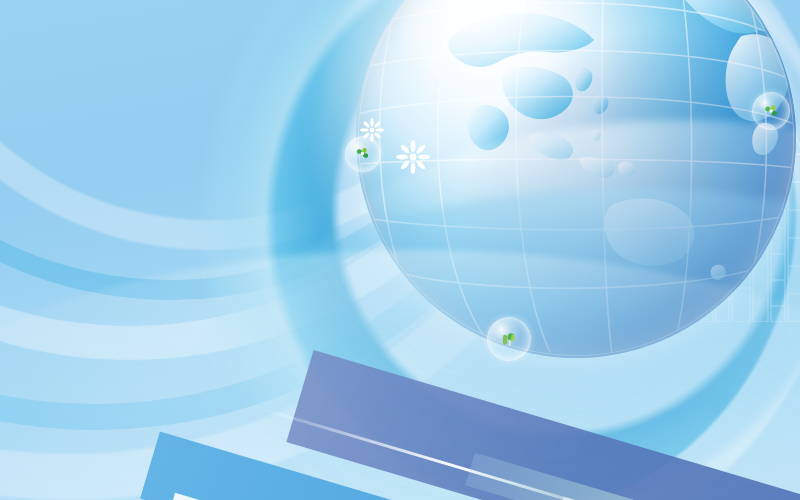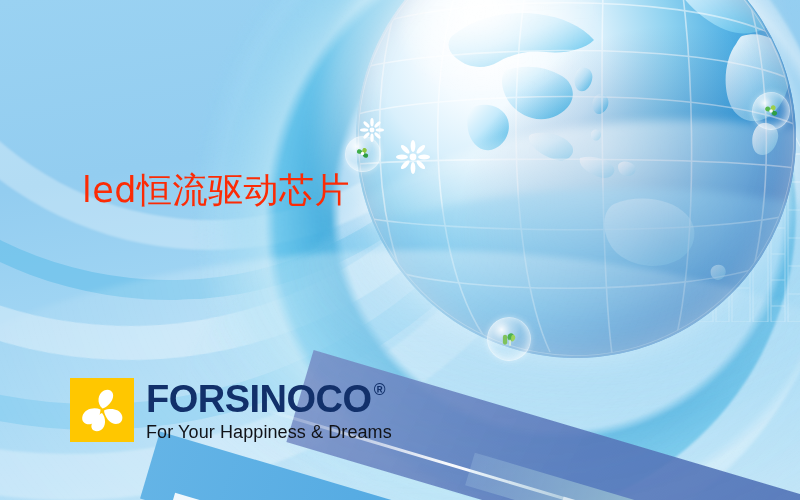--- a/index.html
+++ b/index.html
@@ -468,40 +468,16 @@
   <div class="layer">
     <div class="ribbon" id="rb-deep"></div>
     <div class="ribbon" id="rb-hair1"></div>
     <div class="ribbon" id="rb-blue"></div>
     <div class="ribbon" id="rb-steel"></div>
     <div class="ribbon" id="rb-white"></div>
     <div class="ribbon" id="rb-steel2"></div>
   </div>
 
   <div id="headline">
-    <div class="hl hl1">led恒流驱动芯片</div>
-  </div>
-
-  <div id="logo">
-    <div id="logo-mark">
-      <svg width="64" height="64" viewBox="0 0 64 64" xmlns="http://www.w3.org/2000/svg">
-        <g fill="#ffffff">
-          <path d="M32.5 30.5 C26.5 25.5,27.5 15.5,34 12.5 C40.5 9.5,45 15,42.5 21
-                   C40.6 25.6,36.5 29.5,32.5 30.5 Z"></path>
-          <path d="M30.5 31.5 C24 28.5,14.5 31,12.5 38 C10.5 45,18 48.5,23.5 45
-                   C28 42.2,30.5 36,30.5 31.5 Z"></path>
-          <path d="M34 32.5 C40.5 29.5,50 31,52 37.5 C54 44,47.5 48,42 45
-                   C37.5 42.5,34.5 37,34 32.5 Z"></path>
-          <path d="M32 35 C36 39.5,36.5 48.5,31 52 C25 55.5,19.5 51,22 45.5
-                   C24 41,28 36.5,32 35 Z"></path>
-        </g>
-      </svg>
-    </div>
-    <div id="logo-text">
-      <div id="wordmark">
-        <span>FORSINOCO</span>
-        <span id="reg">®</span>
-      </div>
-      <div id="tagline">For Your Happiness &amp; Dreams</div>
-    </div>
-  </div>
+  </div>
+
 
 </div>
 
 </body></html>

